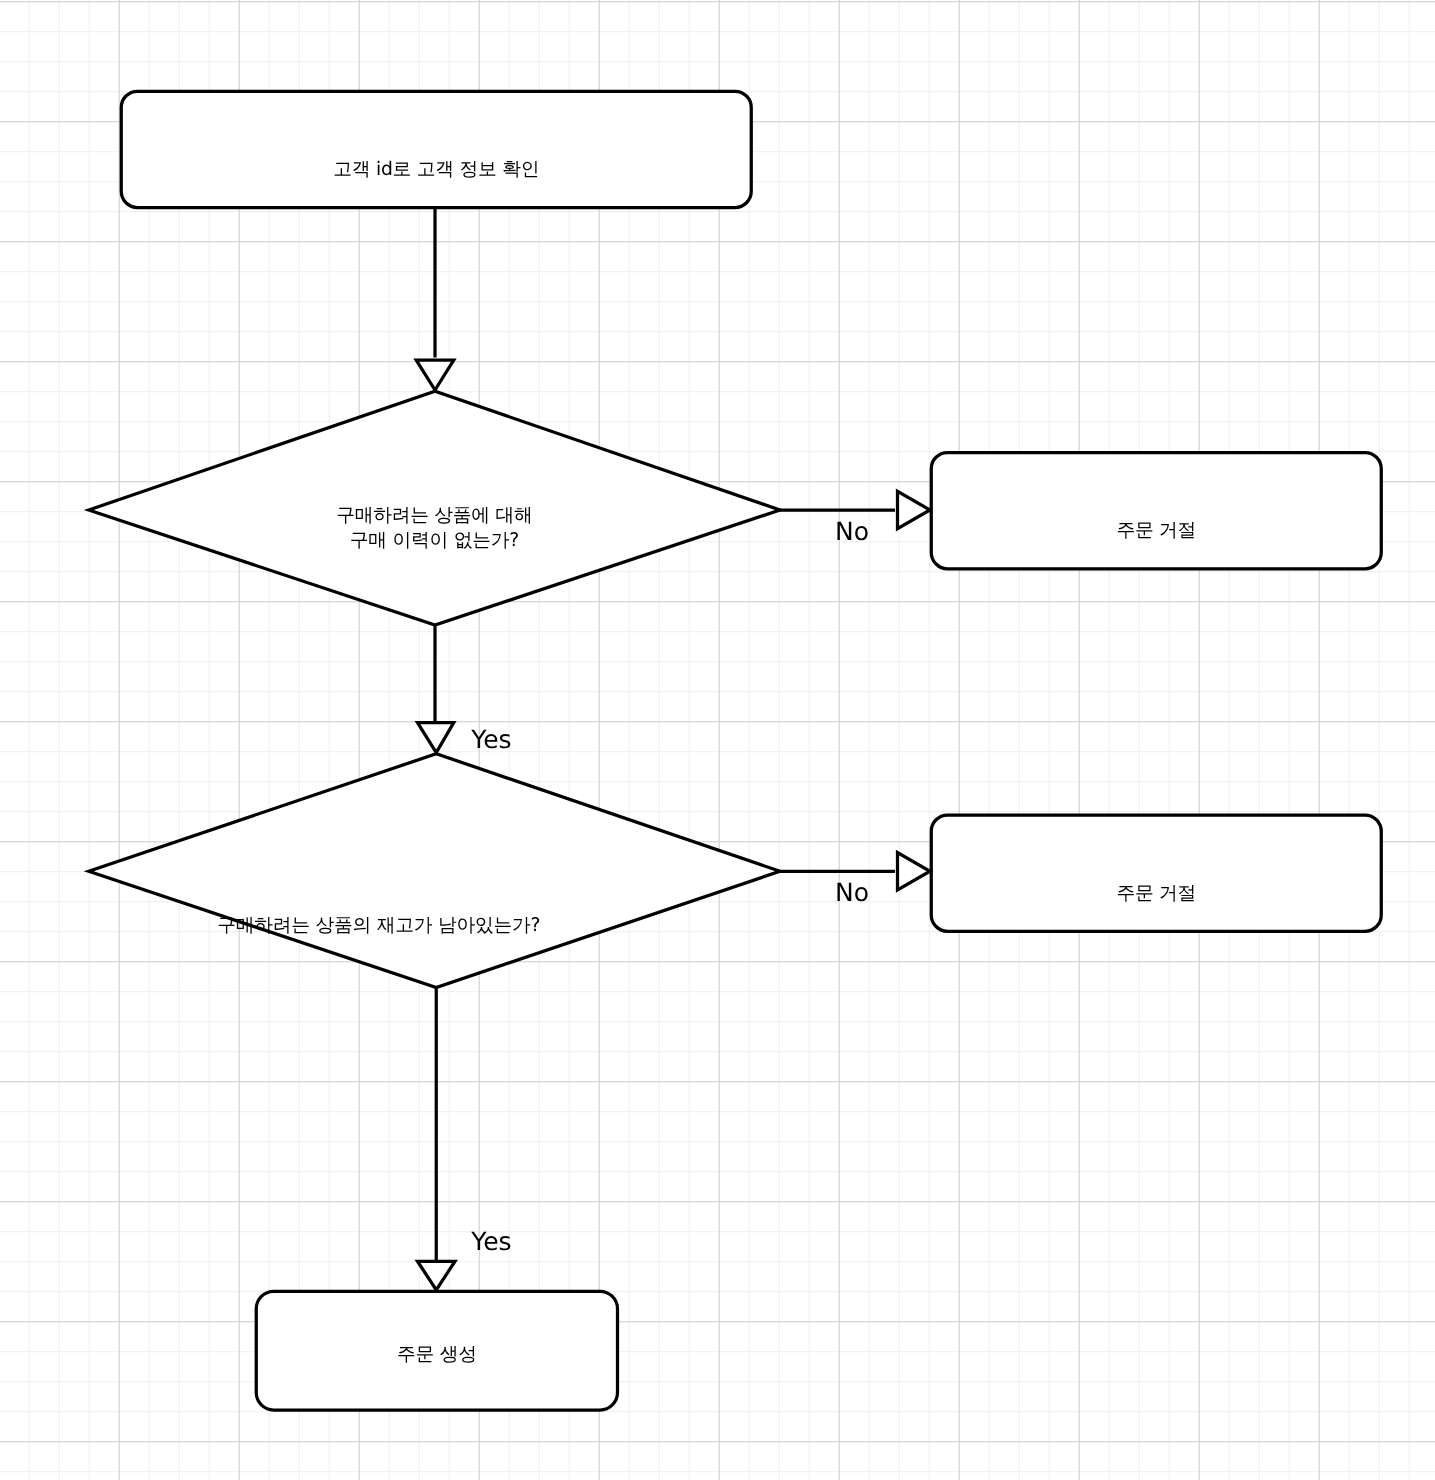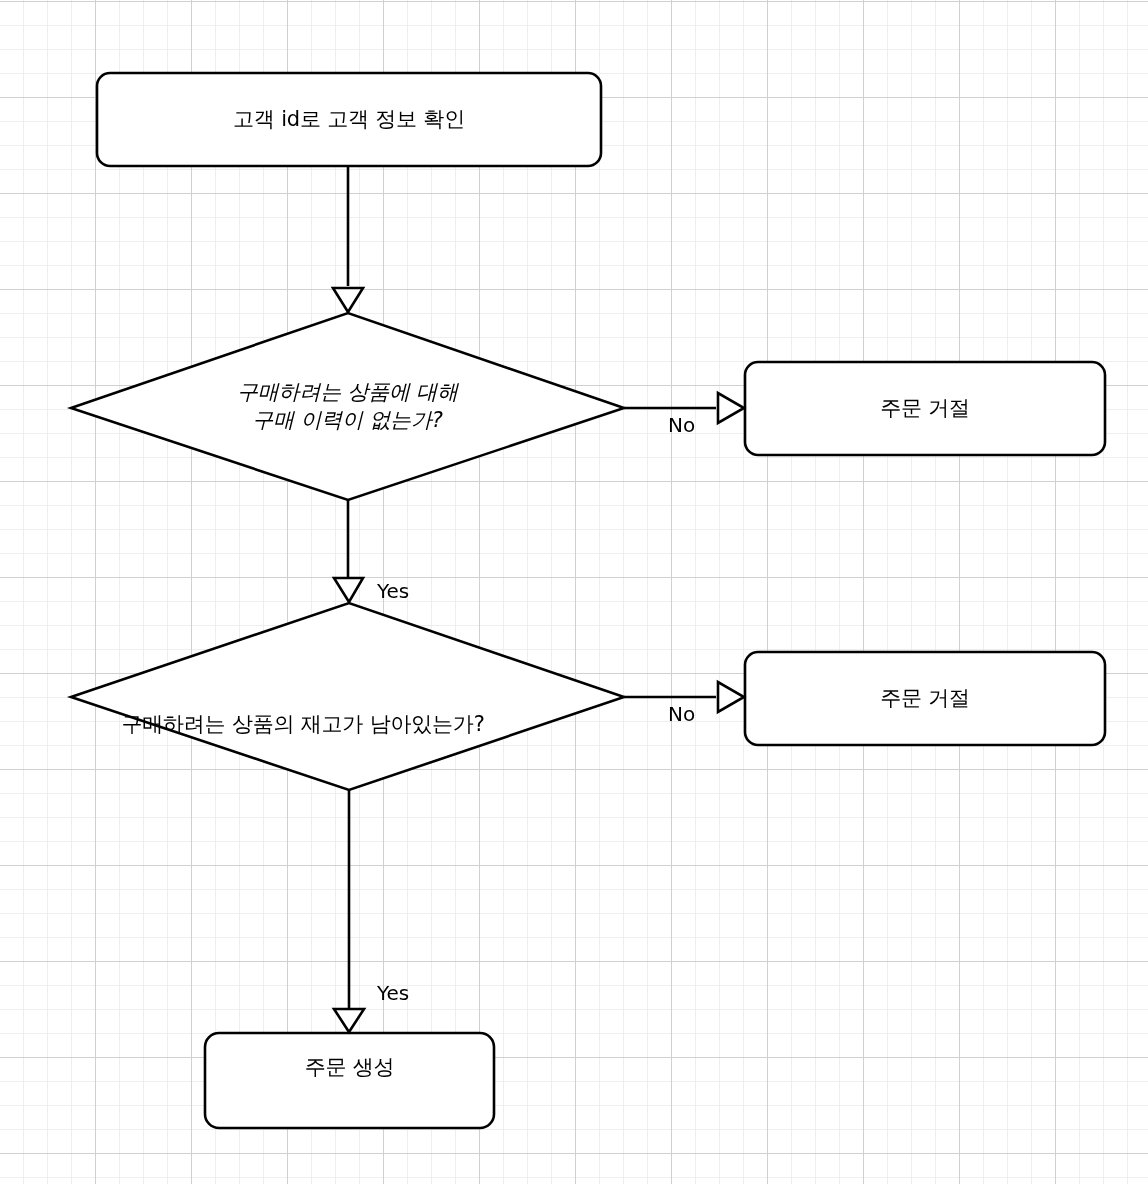--- a/index.html
+++ b/index.html
@@ -37,25 +37,26 @@
     width: 1148px;
     height: 1184px;
   }
   .node-label {
     position: absolute;
     display: flex;
     align-items: center;
     justify-content: center;
     text-align: center;
     color: #000000;
-    font-size: 21px;
+    font-size: 15px;
     line-height: 1.32;
     letter-spacing: -0.2px;
     white-space: pre-line;
     pointer-events: none;
+    margin-top: 16px;
   }
   .edge-label {
     position: absolute;
     color: #000000;
     font-size: 20px;
     line-height: 1;
     letter-spacing: 0px;
     white-space: nowrap;
     pointer-events: none;
     margin-top: 40px;
@@ -101,21 +102,21 @@
     </g>
 
     <g>
       <line x1="349" y1="790" x2="349" y2="1008" stroke="#000000" stroke-width="2.6"></line>
       <polygon points="334,1009 364,1009 349,1032" fill="#ffffff" stroke="#000000" stroke-width="2.6" stroke-linejoin="miter"></polygon>
     </g>
   </svg>
 
   <div class="node-label" style="left:97px; top:73px; width:504px; height:93px;">고객 id로 고객 정보 확인</div>
 
-  <div class="node-label" style="left:71px; top:313px; width:553px; height:187px;font-style:italic;">구매하려는 상품에 대해
+  <div class="node-label" style="left:71px; top:313px; width:553px; height:187px;">구매하려는 상품에 대해
 구매 이력이 없는가?</div>
 
   <div class="node-label" style="left:745px; top:362px; width:360px; height:93px;">주문 거절</div>
 
   <div class="node-label" style="left:71px; top:631px; width:464px; height:187px;">구매하려는 상품의 재고가 남아있는가?</div>
 
   <div class="node-label" style="left:745px; top:652px; width:360px; height:93px;">주문 거절</div>
 
   <div class="node-label" style="left:205px; top:1033px; width:289px; height:70px;">주문 생성</div>
 

